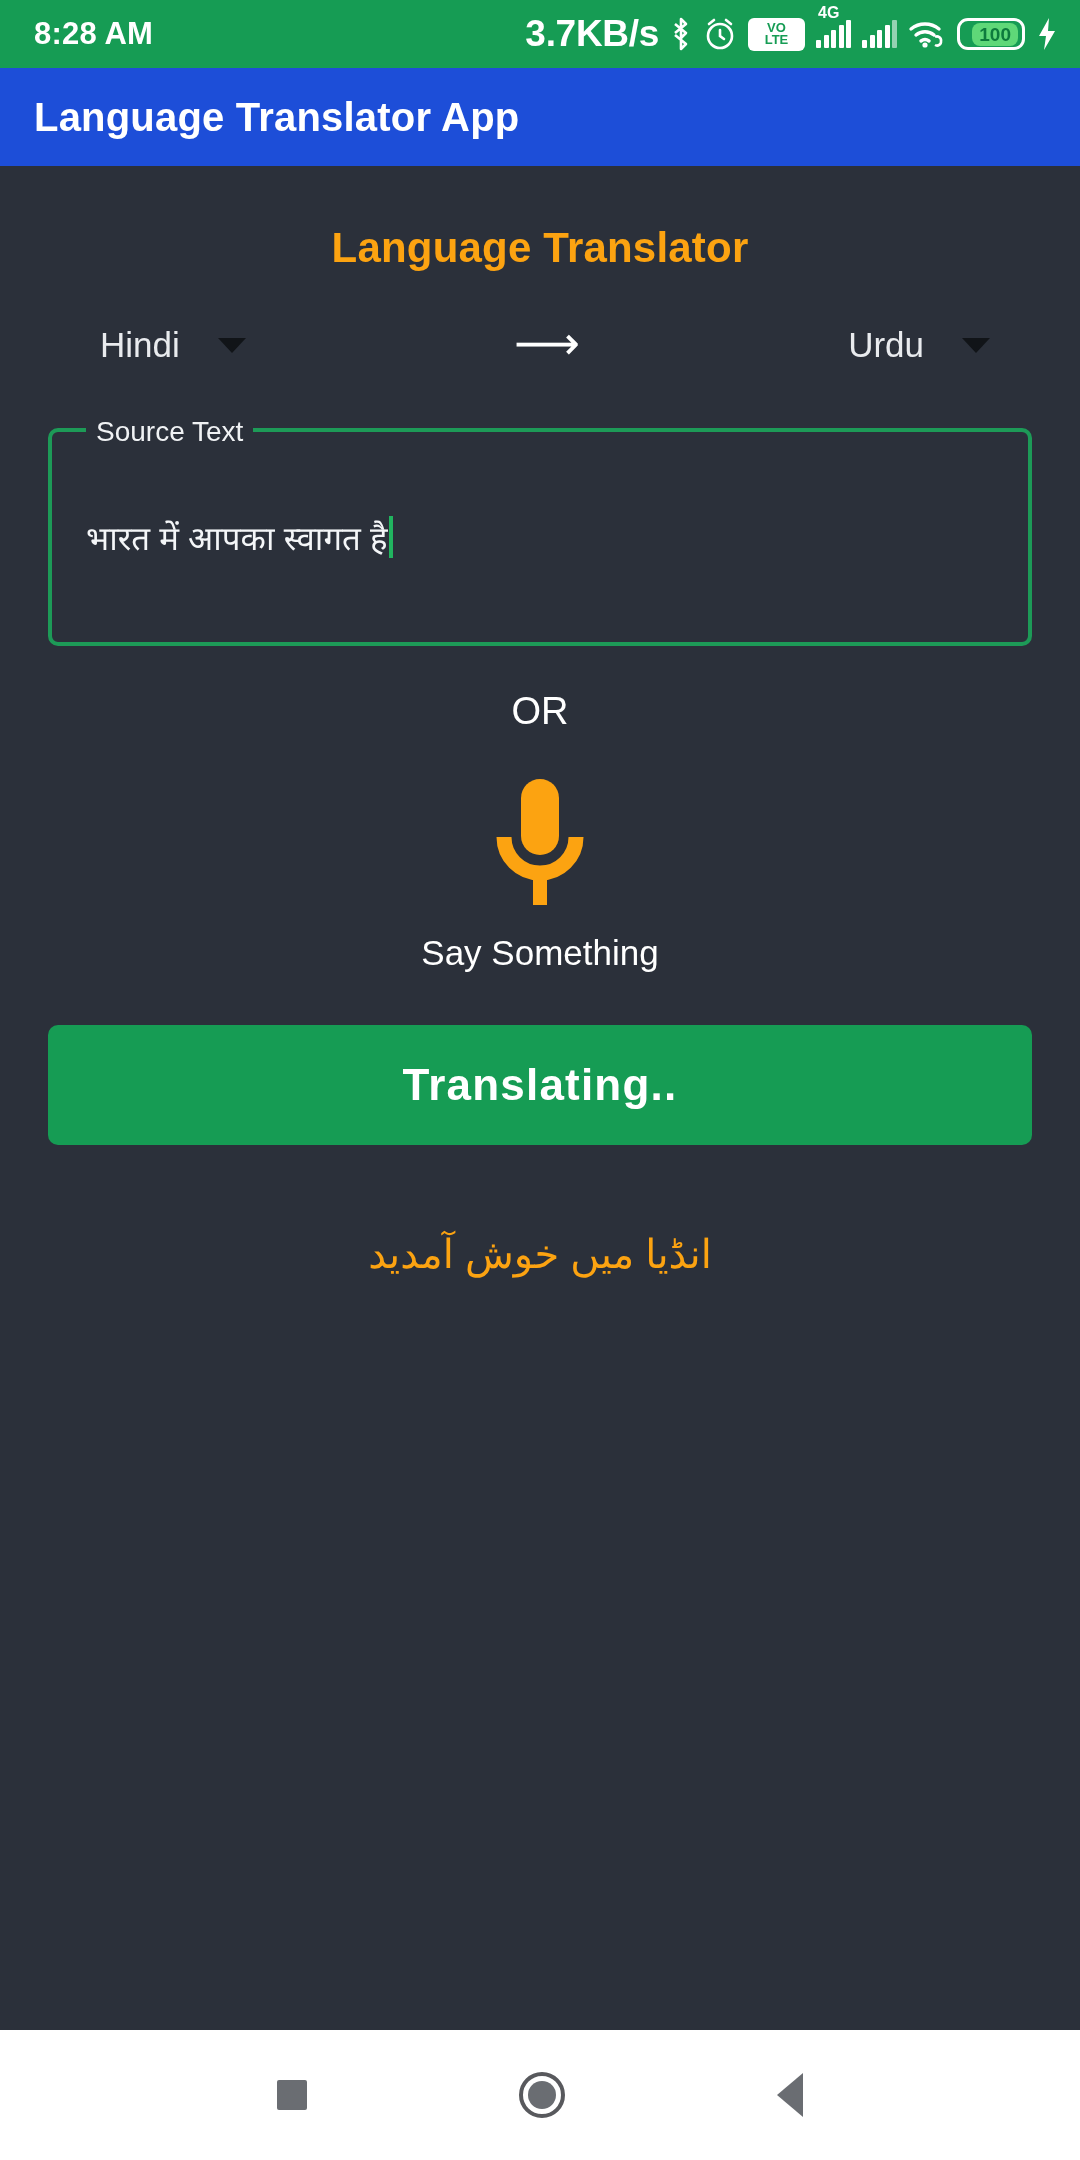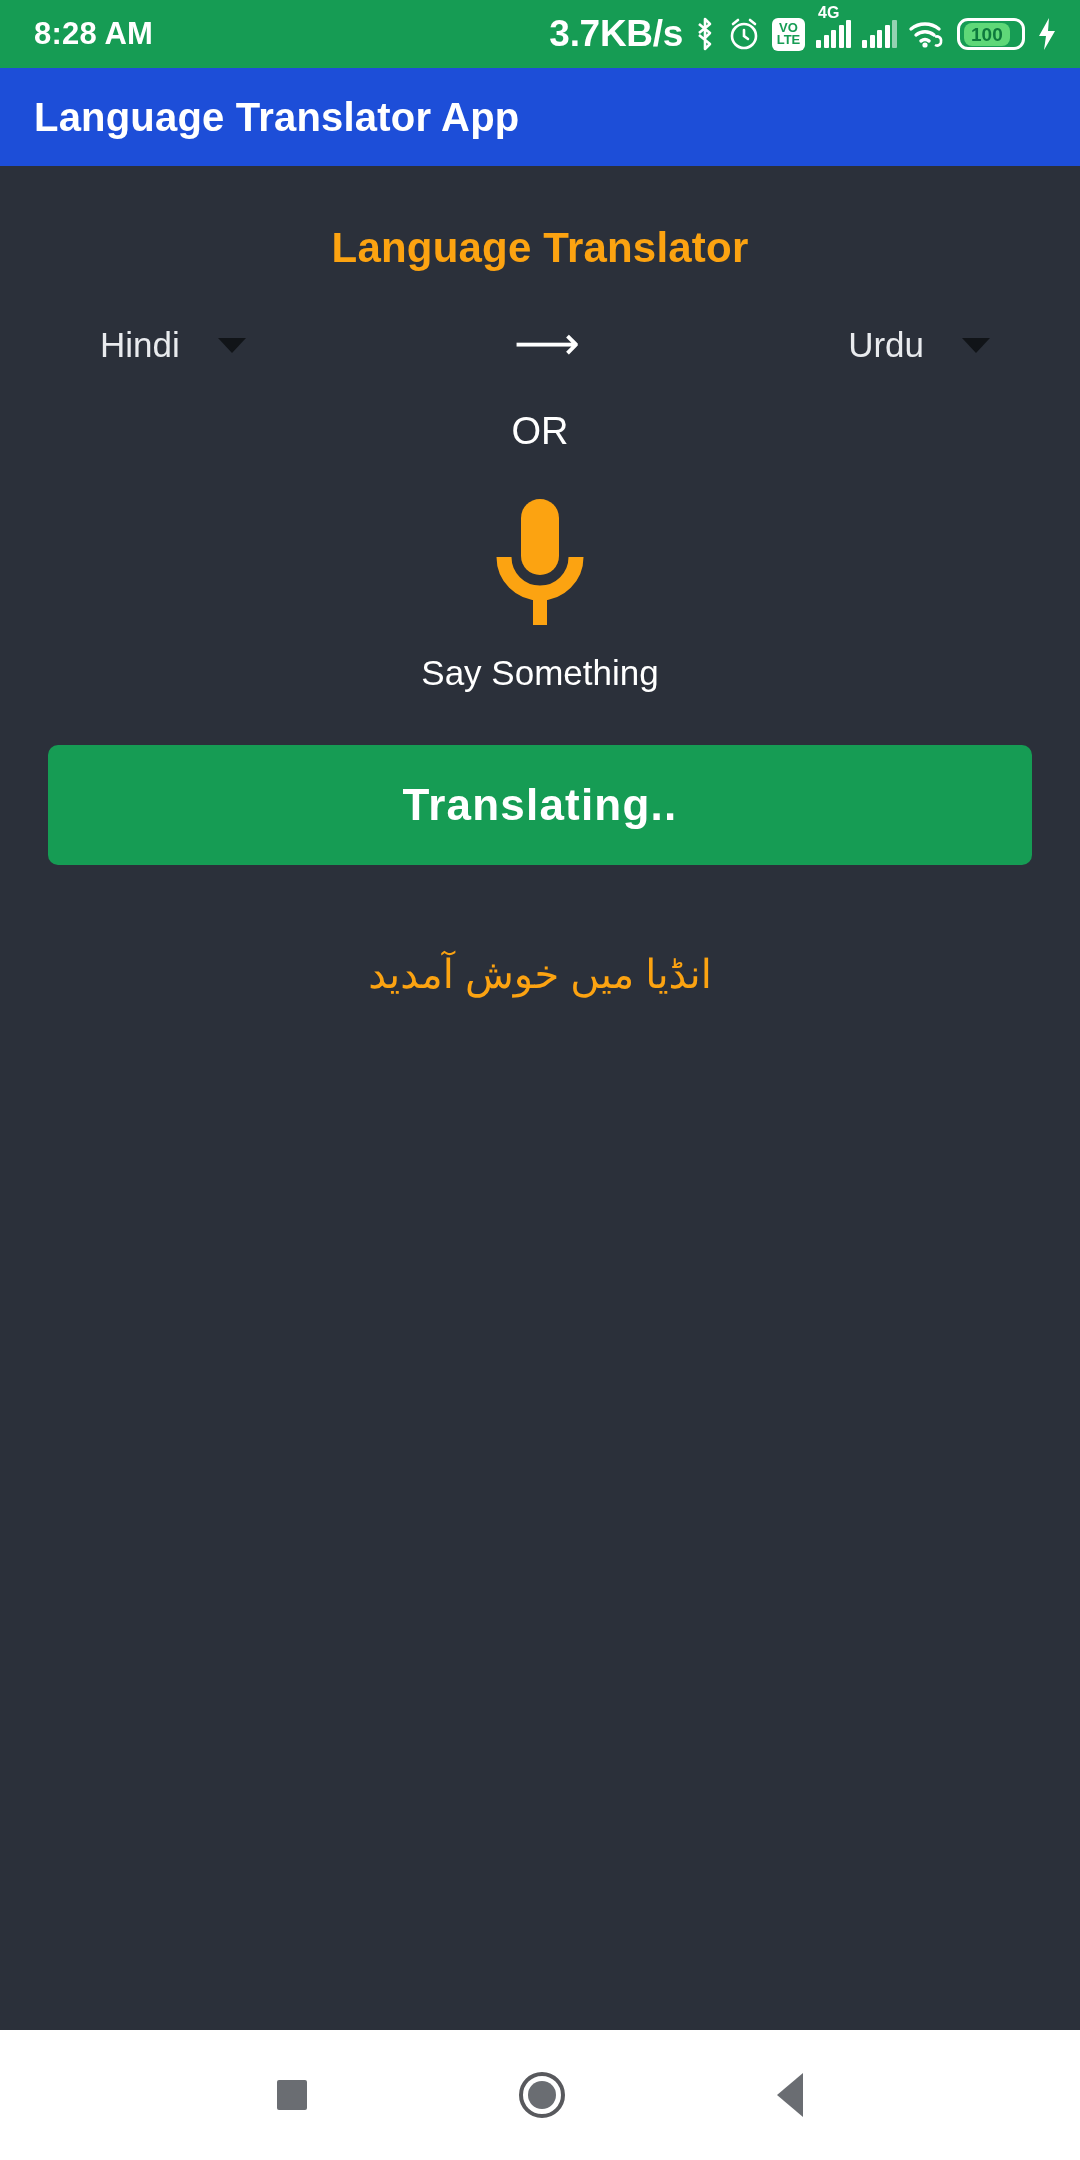--- a/index.html
+++ b/index.html
@@ -44,21 +44,21 @@
     gap: 11px;
   }
   .net-speed {
     font-size: 37px;
     font-weight: bold;
     letter-spacing: -0.3px;
   }
   .sicon { display: block; }
 
   .volte-box {
-    width: 33px; height: 33px;
+    width: 57px; height: 33px;
     border-radius: 6px;
     background: #ffffff;
     color: #169c54;
     display: flex;
     flex-direction: column;
     align-items: center;
     justify-content: center;
     line-height: 0.95;
     font-size: 13px;
     font-weight: bold;
@@ -80,21 +80,21 @@
   .bars i:nth-child(5) { height: 28px; }
   .bars.dim i:nth-child(5) { opacity: .55; }
 
   .battery {
     border: 3px solid #ffffff;
     border-radius: 11px;
     height: 32px;
     min-width: 68px;
     display: flex;
     align-items: center;
-    justify-content: flex-start;
+    justify-content: flex-end;
     padding: 0 4px;
   }
   .battery span {
     background: #5fd878;
     color: #0d7a3d;
     font-size: 19px;
     font-weight: bold;
     border-radius: 8px;
     padding: 2px 7px;
     line-height: 1;
@@ -366,20 +366,27 @@
       </div>
 
       <div class="arrow-mid">⟶</div>
 
       <div class="lang-select">
         <span class="lang-name">Urdu</span>
         <span class="caret"></span>
       </div>
     </div>
 
+    <div class="field-wrap">
+      <div class="field-box" placeholder="Source Text">
+        <span class="field-label">Source Text</span>
+        <span class="field-value">भारत में आपका स्वागत है</span>
+        <span class="caret-bar"></span>
+      </div>
+    </div>
 
     <div class="or-text">OR</div>
 
     <div class="mic-zone">
       <svg class="mic-icon" width="108" height="142" viewBox="0 0 108 142">
         <rect x="35" y="2" width="38" height="76" rx="19" fill="#fca311"></rect>
         <path d="M18 60 A36 36 0 0 0 90 60" fill="none" stroke="#fca311" stroke-width="15" stroke-linecap="butt"></path>
         <rect x="47" y="96" width="14" height="32" fill="#fca311"></rect>
       </svg>
       <div class="mic-caption">Say Something</div>

